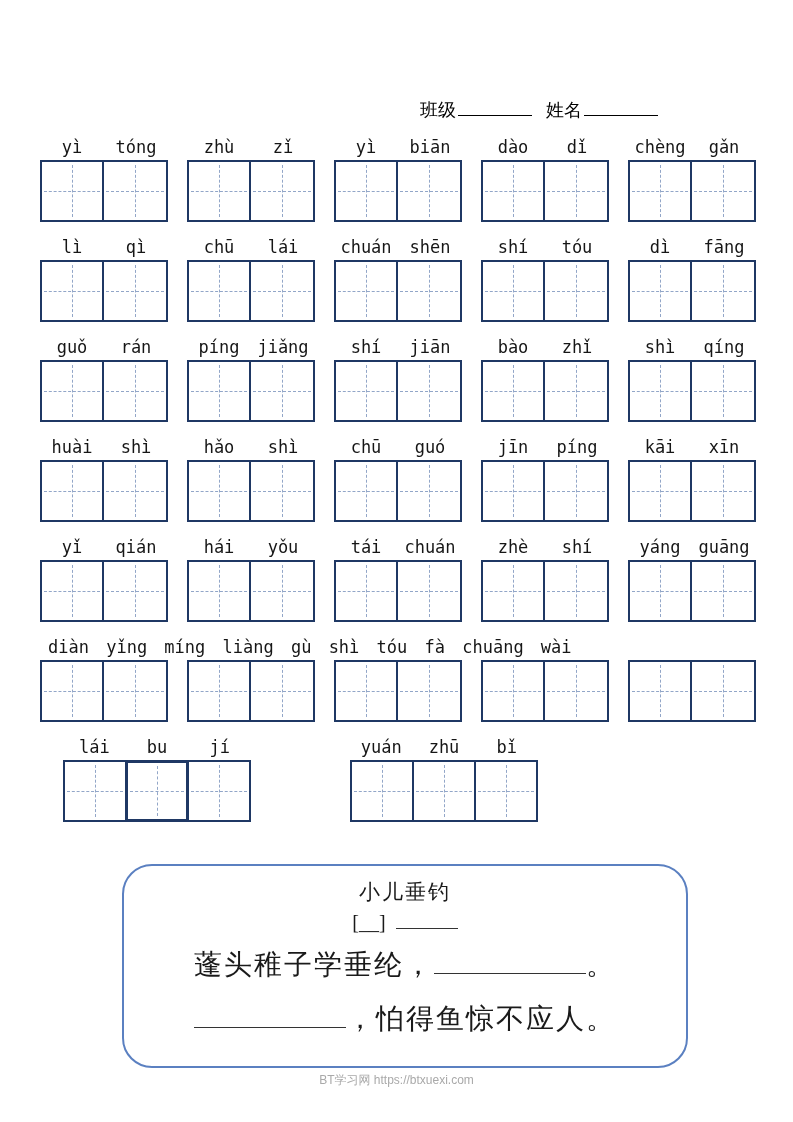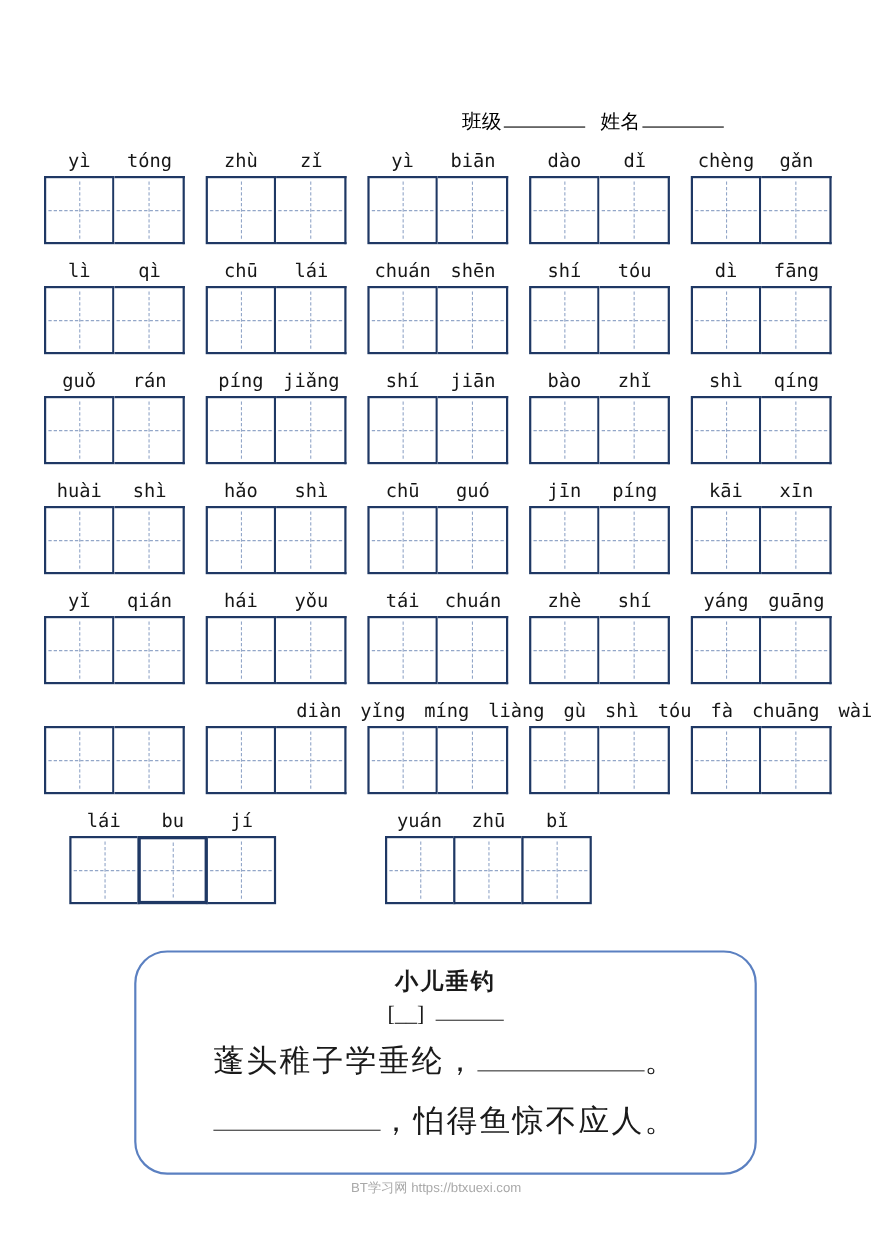--- a/index.html
+++ b/index.html
@@ -18,21 +18,21 @@
                  margin:0 14px 0 2px;vertical-align:baseline;}
   .idline .blank:last-child{margin-right:0;}
 
   
   .grid{position:absolute;top:133px;left:0;width:793px;}
   .wrow{height:100px;position:relative;}
   .prow{display:flex;padding-left:40px;gap:19px;height:24px;align-items:flex-end;
         font-family:"DejaVu Sans Mono",monospace;font-size:17px;color:#161616;}
   .pgrp{width:128px;display:flex;}
   .pgrp span{flex:1;text-align:center;white-space:nowrap;}
-  .prow6{padding-left:29px;word-spacing:7px;justify-content:flex-end;}
+  .prow6{padding-left:48px;word-spacing:7px;}
   .brow{display:flex;padding-left:40px;gap:19px;margin-top:3px;}
   .pair{display:flex;}
   .tz{width:64px;height:62px;box-sizing:border-box;border:2px solid #1f3864;
       position:relative;background:#fff;}
   .pair .tz + .tz{border-left:none;}
   .tz::before{content:"";position:absolute;top:3px;bottom:3px;left:50%;
               border-left:1px dashed #92a6c8;}
   .tz::after{content:"";position:absolute;left:2px;right:2px;top:50%;
              border-top:1px dashed #92a6c8;}
 
@@ -48,21 +48,21 @@
   .b3{display:flex;}
   .b3l{margin-left:63px;}
   .b3r{margin-left:99px;}
   .b3 .tz + .tz{margin-left:-2px;}
   .tz.thick{border-width:3px;position:relative;z-index:1;}
 
   
   .poem{position:absolute;left:122px;top:864px;width:566px;height:204px;box-sizing:border-box;
         border:2px solid #5b80c1;border-radius:30px;font-family:"Liberation Serif",serif;
         color:#1a1a1a;}
-  .poem-title{text-align:center;margin-top:12px;font-size:21px;font-weight:bold;letter-spacing:2px;}
+  .poem-title{text-align:center;margin-top:12px;font-size:21px;font-weight:normal;letter-spacing:2px;}
   .poem-author{text-align:center;margin-top:5px;font-size:20px;}
   .poem-author .blank{display:inline-block;width:62px;height:15px;border-bottom:1.5px solid #333;
                       margin-left:10px;}
   .poem-line{text-align:center;font-size:28px;letter-spacing:2px;}
   .pl1{margin-top:12px;}
   .pl2{margin-top:16px;}
   .poem-line .blank{display:inline-block;width:152px;height:15px;border-bottom:1.5px solid #333;}
 
   
   .footer{position:absolute;top:1072px;left:0;width:100%;text-align:center;

